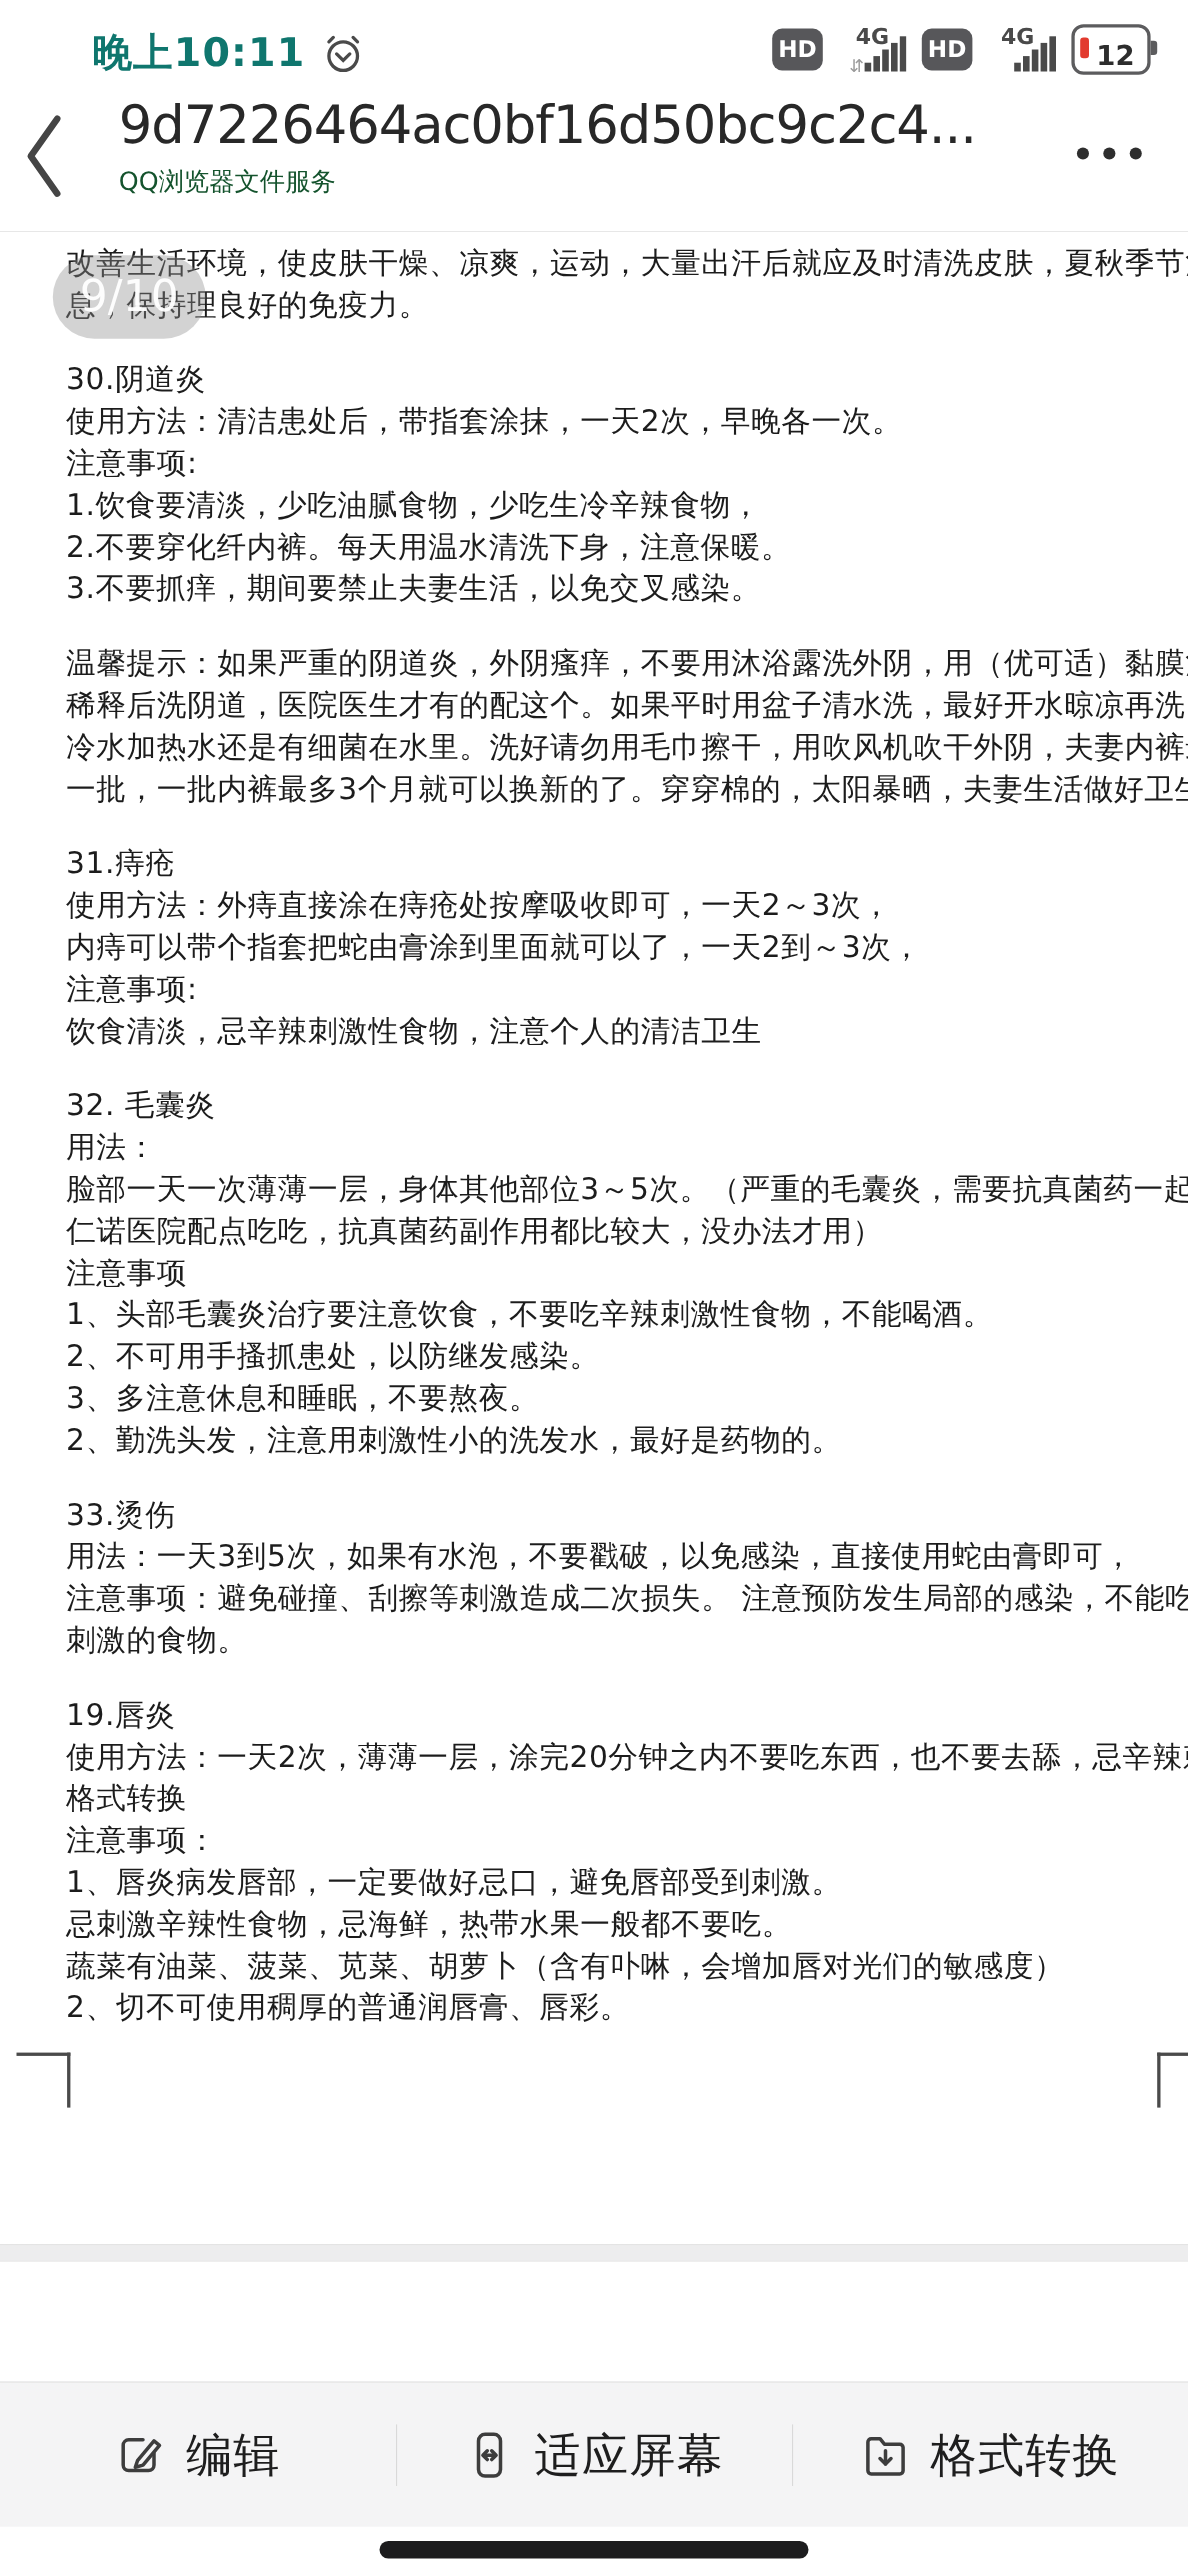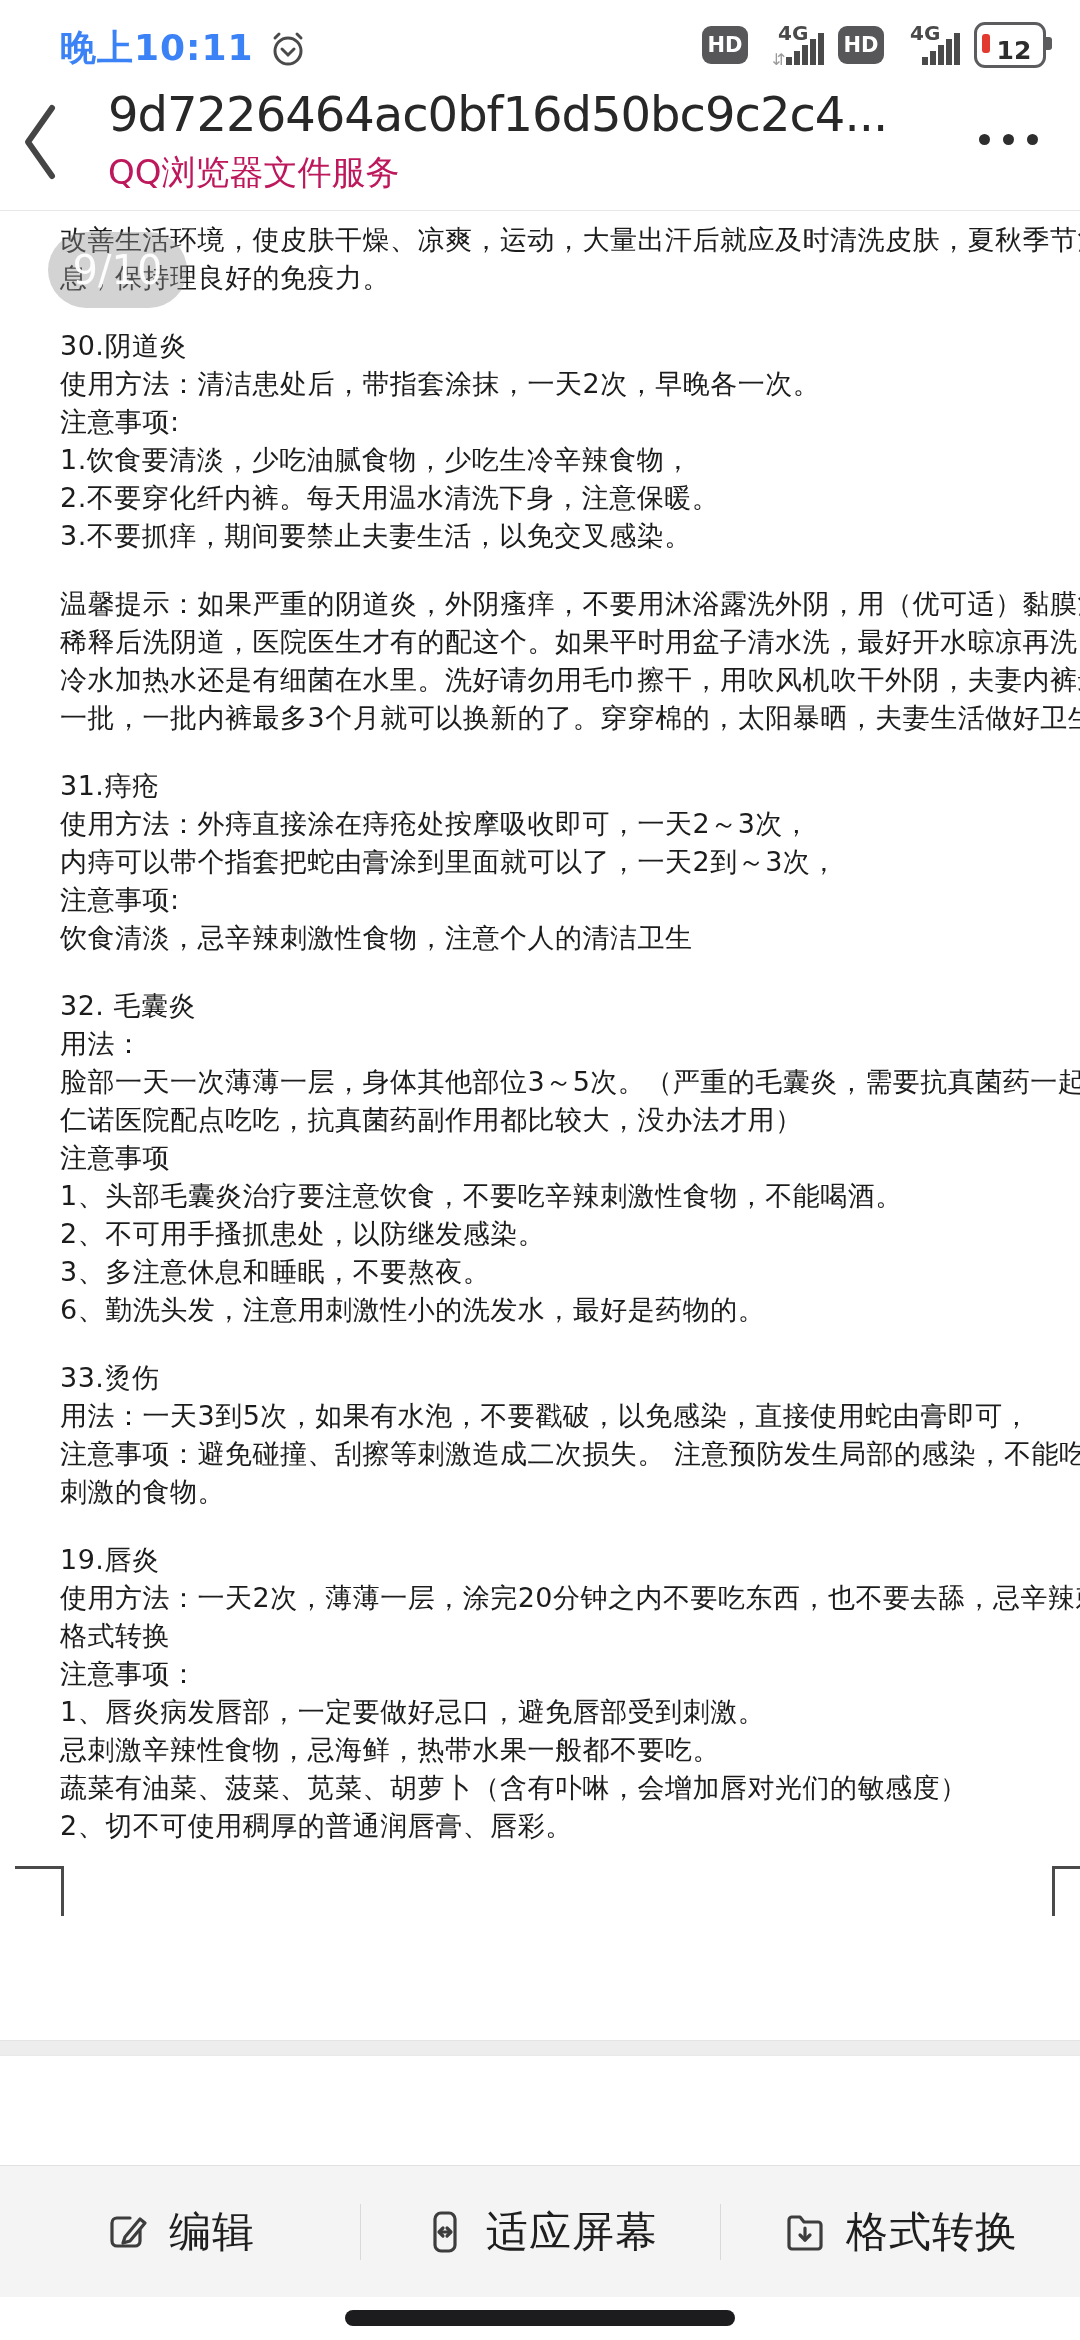--- a/index.html
+++ b/index.html
@@ -4,35 +4,35 @@
 <style>
   html,body{margin:0;padding:0;background:#888;}
   .screen{
     position:relative;width:1080px;height:2340px;background:#ffffff;
     font-family:"DejaVu Sans","Liberation Sans",sans-serif;
     overflow:hidden;color:#1f1f1f;
   }
   
   .statusbar{position:absolute;top:0;left:0;right:0;height:82px;}
   .sb-left{position:absolute;left:60px;top:24px;display:flex;align-items:center;gap:14px;}
-  .sb-time{font-size:36px;font-weight:700;color:#3b82f6;letter-spacing:1px;}
+  .sb-time{font-size:36px;font-weight:700;color:#0f766e;letter-spacing:1px;margin-left:24px;}
   .sb-right{position:absolute;right:34px;top:22px;display:flex;align-items:center;gap:14px;}
   .hd-badge{width:46px;height:38px;background:#57575a;border-radius:9px;color:#fff;
     font-size:21px;font-weight:700;display:flex;align-items:center;justify-content:center;}
   .battery{position:relative;width:66px;height:40px;border:3px solid #5c5c5e;border-radius:11px;
     display:flex;align-items:flex-end;justify-content:center;gap:2px;background:#fff;}
   .battery .seg{position:absolute;left:5px;top:9px;width:8px;height:19px;background:#e23a2e;border-radius:3px;}
   .battery .pct{font-size:25px;font-weight:700;color:#2d2d2d;margin-left:8px;}
   .battery .tip{position:absolute;right:-9px;top:12px;width:6px;height:13px;background:#5c5c5e;border-radius:0 3px 3px 0;}
   
   .header{position:absolute;top:82px;left:0;right:0;height:128px;background:#fff;}
   .back-btn{position:absolute;left:18px;top:12px;width:48px;height:96px;}
   .titles{position:absolute;left:108px;top:4px;right:120px;}
   .doc-title{font-size:48px;color:#282828;font-weight:500;white-space:nowrap;overflow:hidden;letter-spacing:-1px;}
-  .doc-subtitle{font-size:34px;color:#be185d;margin-top:8px;}
+  .doc-subtitle{font-size:23px;color:#14532d;margin-top:8px;}
   .menu-dots{position:absolute;right:42px;top:52px;display:flex;gap:13px;}
   .menu-dots i{width:11px;height:11px;border-radius:50%;background:#2e2e2e;display:block;}
   .header-divider{position:absolute;top:210px;left:0;right:0;height:1px;background:#e7e7e7;}
   
   .page-badge{position:absolute;left:48px;top:232px;width:139px;height:76px;border-radius:38px;
     background:rgba(145,145,145,0.40);color:rgba(255,255,255,0.95);font-size:40px;
     display:flex;align-items:center;justify-content:center;z-index:5;}
   
   .doc-area{position:absolute;top:211px;left:0;right:0;height:1829px;background:#fff;}
   .doc-content{padding:10px 60px 0 60px;}
@@ -146,21 +146,21 @@
         <div class="doc-line">饮食清淡，忌辛辣刺激性食物，注意个人的清洁卫生</div>
         <div class="doc-gap"></div>
         <div class="doc-line">32. 毛囊炎</div>
         <div class="doc-line">用法：</div>
         <div class="doc-line">脸部一天一次薄薄一层，身体其他部位3～5次。（严重的毛囊炎，需要抗真菌药一起，斯皮</div>
         <div class="doc-line">仁诺医院配点吃吃，抗真菌药副作用都比较大，没办法才用）</div>
         <div class="doc-line">注意事项</div>
         <div class="doc-line">1、头部毛囊炎治疗要注意饮食，不要吃辛辣刺激性食物，不能喝酒。</div>
         <div class="doc-line">2、不可用手搔抓患处，以防继发感染。</div>
         <div class="doc-line">3、多注意休息和睡眠，不要熬夜。</div>
-        <div class="doc-line">6、勤洗头发，注意用刺激性小的洗发水，最好是药物的。</div>
+        <div class="doc-line">2、勤洗头发，注意用刺激性小的洗发水，最好是药物的。</div>
         <div class="doc-gap"></div>
         <div class="doc-line">33.烫伤</div>
         <div class="doc-line">用法：一天3到5次，如果有水泡，不要戳破，以免感染，直接使用蛇由膏即可，</div>
         <div class="doc-line">注意事项：避免碰撞、刮擦等刺激造成二次损失。 注意预防发生局部的感染，不能吃辛辣</div>
         <div class="doc-line">刺激的食物。</div>
         <div class="doc-gap"></div>
         <div class="doc-line">19.唇炎</div>
         <div class="doc-line">使用方法：一天2次，薄薄一层，涂完20分钟之内不要吃东西，也不要去舔，忌辛辣刺激性</div>
         <div class="doc-line">格式转换</div>
         <div class="doc-line">注意事项：</div>

